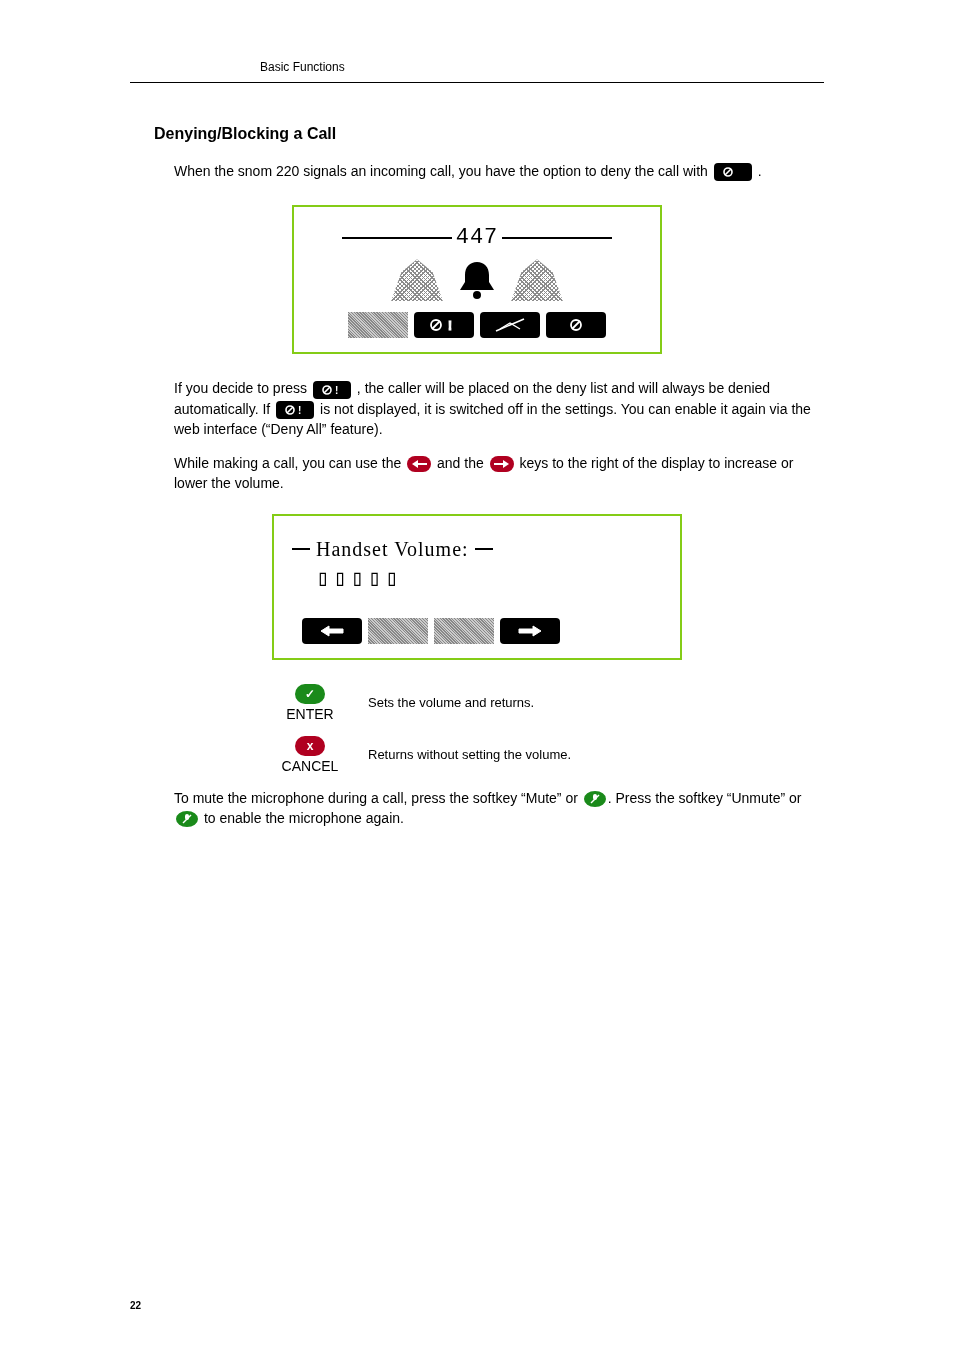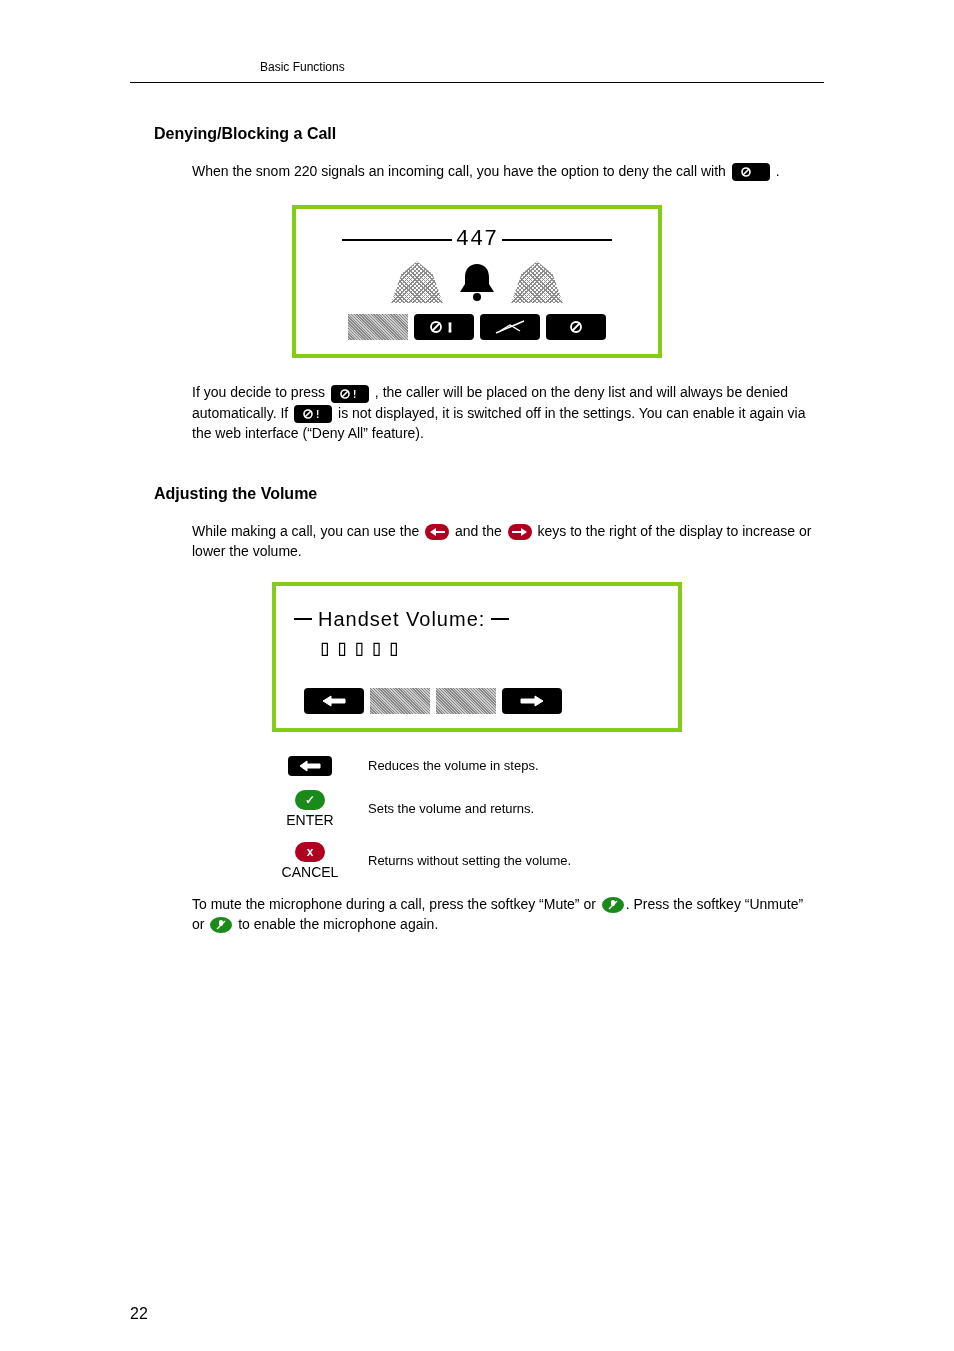--- a/index.html
+++ b/index.html
@@ -26,31 +26,31 @@
   }
   .content {
     margin: 0 130px;
   }
   h2 {
     font-size: 16px;
     font-weight: bold;
     margin: 42px 0 18px 24px;
   }
   .body-indent {
-    margin-left: 62px;
+    margin-left: 44px;
     margin-right: 10px;
     font-size: 14px;
     line-height: 1.45;
   }
   .lcd-box {
     margin: 24px auto 24px auto;
     width: 370px;
   }
   .lcd-frame {
-    border: 4px solid #84cc16;
+    border: 2px solid #84cc16;
     padding: 18px 12px 14px 12px;
     text-align: center;
   }
   .lcd-title-line {
     display: flex;
     align-items: center;
     justify-content: center;
     gap: 4px;
     font-family: "Courier New", monospace;
     font-size: 22px;
@@ -125,21 +125,21 @@
   .inline-btn.green { background:#1a8a1a; }
   .lcd2 {
     width: 410px;
     margin: 20px auto 24px auto;
   }
   .lcd2 .lcd-frame {
     padding: 22px 18px 14px 18px;
     text-align: left;
   }
   .lcd2-title {
-    font-family: Liberation Sans, sans-serif;
+    font-family: Liberation Serif, serif;
     font-size: 20px;
     letter-spacing: 1px;
     display:flex; align-items:center; gap:6px;
   }
   .lcd2-title .ldash { width:18px; border-top:2px solid #000; }
   .vol-blocks {
     font-family: "Courier New", monospace;
     font-size: 22px;
     letter-spacing: 4px;
     margin: 4px 0 26px 24px;
@@ -161,22 +161,23 @@
     display:inline-flex;align-items:center;justify-content:center;
   }
   .glyph .blk svg{ stroke:#fff; fill:#fff; }
   .glyph .circle {
     width:30px;height:20px;border-radius:10px;
     display:inline-flex;align-items:center;justify-content:center;
     color:#fff;font-weight:bold;font-size:12px;
   }
   .glyph .lbl { margin-top:2px; font-size:14px; }
   .page-num {
-    position:absolute; bottom:28px; left:130px;
-    font-size:16px;
+    position:absolute; bottom:40px; left:130px;
+    font-size:10px;
+    font-weight:bold;
   }
 </style>
 </head>
 <body>
 
 <div class="page">
   <div class="header">Basic Functions</div>
 
   <div class="content">
 
@@ -252,21 +253,20 @@
           <svg viewBox="0 0 26 12">
               <circle cx="8" cy="6" r="4" fill="none" stroke="#fff" stroke-width="1.6"></circle>
               <line x1="5" y1="9" x2="11" y2="3" stroke="#fff" stroke-width="1.6"></line>
               <text x="16" y="10" fill="#fff" font-size="10" font-weight="bold">!</text>
             </svg>
         </span>
         <span> is not displayed, it is switched off in the settings. You can enable it again via the web interface (“Deny All” feature).</span>
       </p>
     </div>
 
-    <h2>Adjusting the Volume</h2>
 
     <div class="body-indent">
       <p>
         <span>While making a call, you can use the </span>
         <span class="inline-btn red">
           <svg width="20" height="10" viewBox="0 0 20 10">
               <polygon points="3,5 9,1 9,4 18,4 18,6 9,6 9,9" fill="#fff"></polygon>
             </svg>
         </span>
         <span> and the </span>
@@ -299,30 +299,20 @@
             <svg width="30" height="14" viewBox="0 0 30 14">
                 <polygon points="26,7 18,2 18,5 4,5 4,9 18,9 18,12" fill="#fff"></polygon>
               </svg>
           </div>
         </div>
       </div>
     </div>
 
 
     <div class="key-table">
-      <div class="row">
-        <div class="glyph">
-          <span class="blk">
-            <svg width="26" height="12" viewBox="0 0 26 12">
-                <polygon points="3,6 10,1 10,4 23,4 23,8 10,8 10,11" fill="#fff"></polygon>
-              </svg>
-          </span>
-        </div>
-        <div>Reduces the volume in steps.</div>
-      </div>
       <div class="row">
         <div class="glyph">
           <span class="circle" style="background:#1a8a1a">✓</span>
           <div class="lbl">ENTER</div>
         </div>
         <div>Sets the volume and returns.</div>
       </div>
       <div class="row">
         <div class="glyph">
           <span class="circle" style="background:#b00020">x</span>

